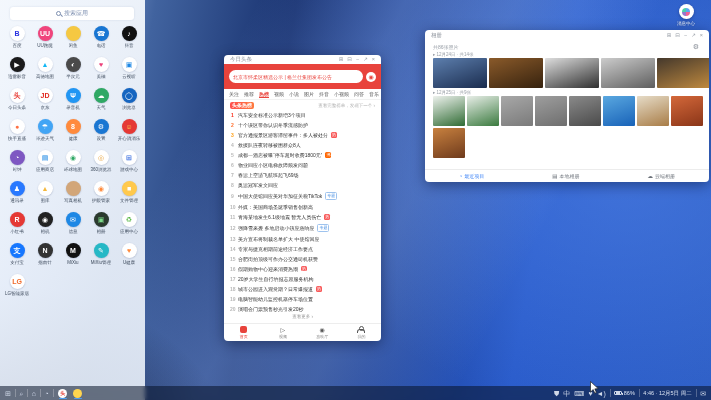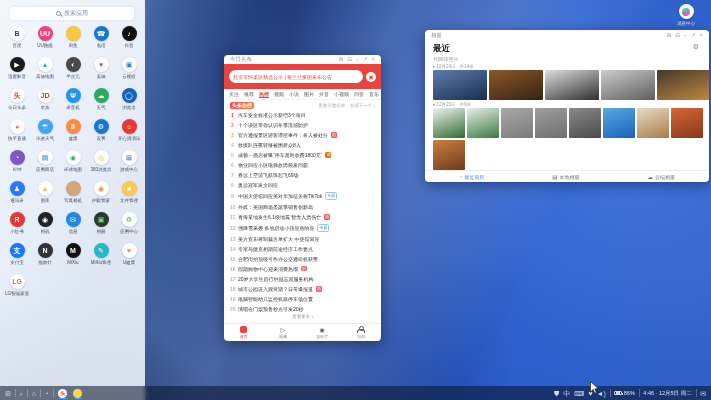--- a/index.html
+++ b/index.html
@@ -444,21 +444,20 @@
       <span class="wtitle">相册</span>
       <span class="wctrls" id="gal-ctrls">
           <span>⊞</span>
           <span>⊟</span>
           <span>−</span>
           <span>↗</span>
           <span>×</span>
         </span>
     </div>
     <div id="gal-head">
-      <div id="gal-title">最近</div>
       <div id="gal-sub">共86张照片</div>
       <span id="gal-gear">⚙</span>
     </div>
     <div class="gal-divider">▸ 12月24日 · 共14张</div>
     <div class="thumbrow" id="gal-row1">
         <div class="thumb" style="width: 54px; background: linear-gradient(160deg, rgb(93, 127, 174), rgb(26, 44, 78));"></div>
         <div class="thumb" style="width: 54px; background: linear-gradient(160deg, rgb(138, 90, 42), rgb(54, 34, 14));"></div>
         <div class="thumb" style="width: 54px; background: linear-gradient(160deg, rgb(222, 222, 222), rgb(47, 47, 47));"></div>
         <div class="thumb" style="width: 54px; background: linear-gradient(160deg, rgb(204, 204, 204), rgb(94, 94, 94));"></div>
         <div class="thumb" style="width: 54px; background: linear-gradient(160deg, rgb(68, 56, 44), rgb(192, 138, 62));"></div>

